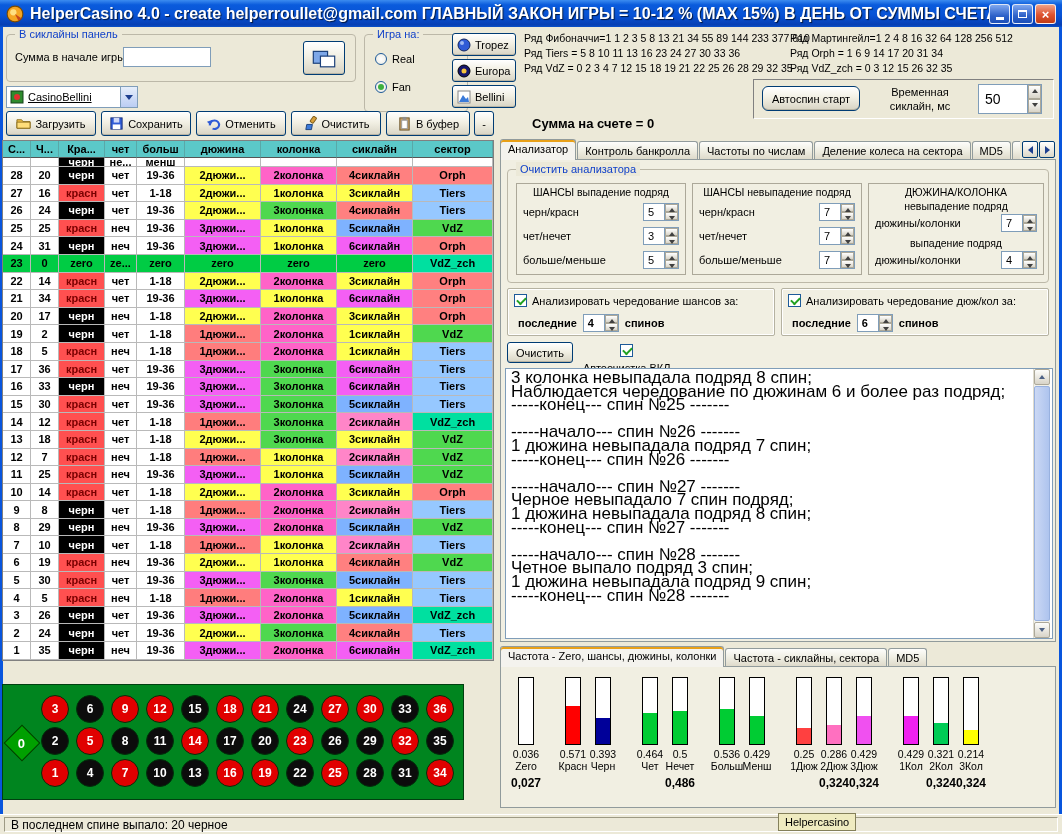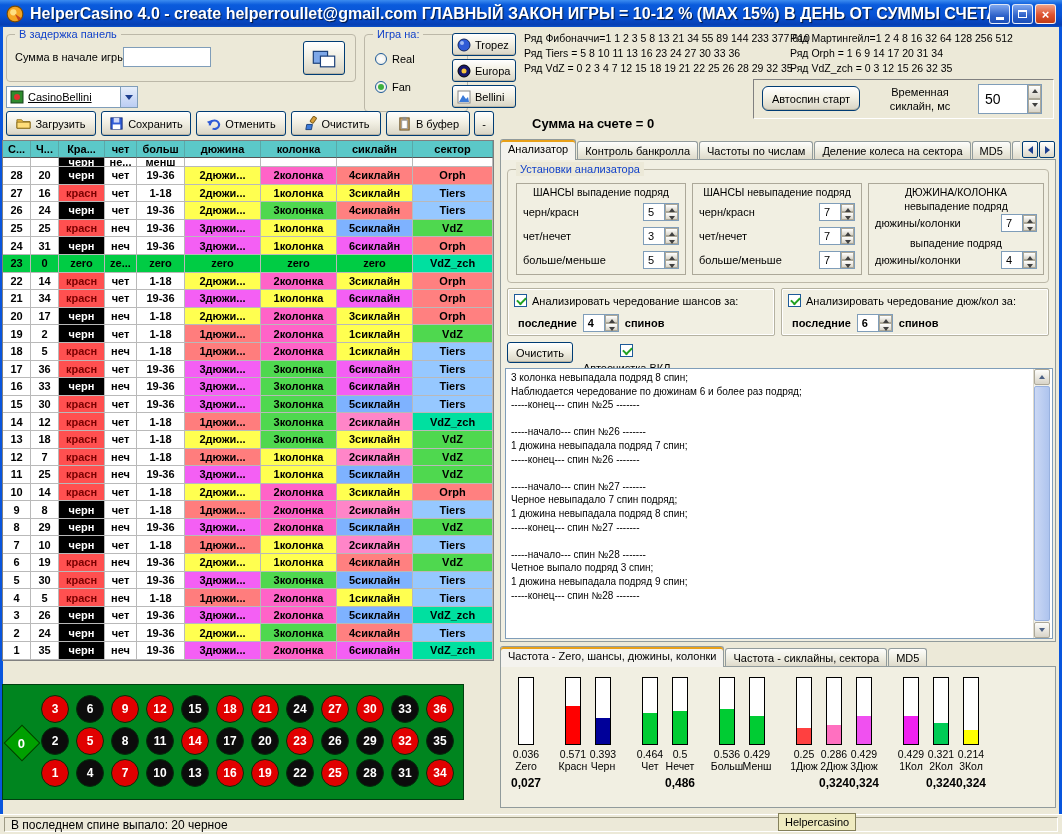--- a/index.html
+++ b/index.html
@@ -128,21 +128,21 @@
   .r1{top:18px}.r2{top:42px}.r3{top:66px}
   .cline { position:absolute; left:0; right:0; text-align:center; font-size:10.5px; }
   .etched { position:absolute; border:1px solid #B5B2A1; border-radius:2px; box-shadow:inset 0 0 0 1px #fff; }
   #alt-left { left:6px; top:128px; width:268px; height:48px; }
   #alt-right{ left:280px; top:128px; width:268px; height:48px; }
   .altline1 { position:absolute; left:6px; top:5px; display:flex; gap:5px; align-items:center; font-size:11px; white-space:nowrap; }
   .altline2 { position:absolute; left:10px; top:25px; display:flex; gap:6px; align-items:center; font-size:11px; font-weight:bold; }
   #btn-clear2 { position:absolute; left:6px; top:182px; width:66px; height:21px; }
   #cb-autoclear { position:absolute; left:82px; top:184px; display:flex; gap:5px; align-items:center; font-size:11px;flex-direction:column; }
   #memo { position:absolute; left:4px; top:208px; width:548px; height:271px; background:#fff;
-    border:1px solid #7F9DB9; font-size:10px; line-height:13.6px; padding:2px 22px 2px 5px;
+    border:1px solid #7F9DB9; font-size:17px; line-height:13.6px; padding:2px 22px 2px 5px;
     white-space:pre-wrap; overflow:hidden; }
   .sb { position:absolute; right:5px; top:209px; width:17px; height:269px; background:#F2F1EA; border-left:1px solid #DEDBCE; }
   .sbbtn { position:absolute; left:0; width:16px; height:16px; border:1px solid #ACA899; border-radius:2px;
     background:linear-gradient(#FDFDFB,#D8D4C8); display:flex; align-items:center; justify-content:center; }
   .sb .up { top:0; } .sb .down { bottom:0; }
   .tri-up-s { border-left:3px solid transparent; border-right:3px solid transparent; border-bottom:4px solid #4D6185; }
   .tri-dn-s { border-left:3px solid transparent; border-right:3px solid transparent; border-top:4px solid #4D6185; }
   .sbthumb { position:absolute; left:0; top:17px; width:16px; bottom:17px;
     background:linear-gradient(90deg,#CBD8F4,#AEC4EE); border:1px solid #98B1DF; border-radius:2px; }
 
@@ -184,21 +184,21 @@
           <span class="glyph-min"></span>
         </div>
       <div class="winbtn blue">
           <span class="glyph-max"></span>
         </div>
       <div class="winbtn red">×</div>
     </div>
   </div>
 
   <div class="gb" id="gb-detach">
-    <span class="gbt">В задержка панель</span>
+    <span class="gbt">В сиклайны панель</span>
     <span id="lbl-startsum">Сумма в начале игры</span>
     <input class="edit" id="inp-startsum" style="">
     <div class="xpbtn" id="btn-panel">
       <span>
         <svg viewBox="0 0 20 16" width="24" height="19">
             <rect x="1" y="2" width="12" height="10" fill="#7DA7E8" stroke="#1a3f7a"></rect>
             <rect x="7" y="6" width="12" height="9" fill="#fff" stroke="#1a3f7a"></rect>
           </svg>
       </span>
     </div>
@@ -730,21 +730,21 @@
     <div class="tsbtn">
         <span class="tri-left"></span>
       </div>
     <div class="tsbtn">
         <span class="tri-right"></span>
       </div>
   </div>
 
   <div class="pagebox" id="page-analyzer">
     <div class="gb" id="gb-settings">
-      <span class="gbt">Установки анализатора</span>
+      <span class="gbt">Очистить анализатора</span>
 
       <div class="ibox" id="box-appear">
         <div class="ittl">ШАНСЫ выпадение подряд</div>
         <div class="srow r1">
             <span>черн/красн</span>
           <span class="spinner">
               <span class="val">5</span>
               <span class="updown">
                 <span class="up"></span>
                 <span class="down"></span>

